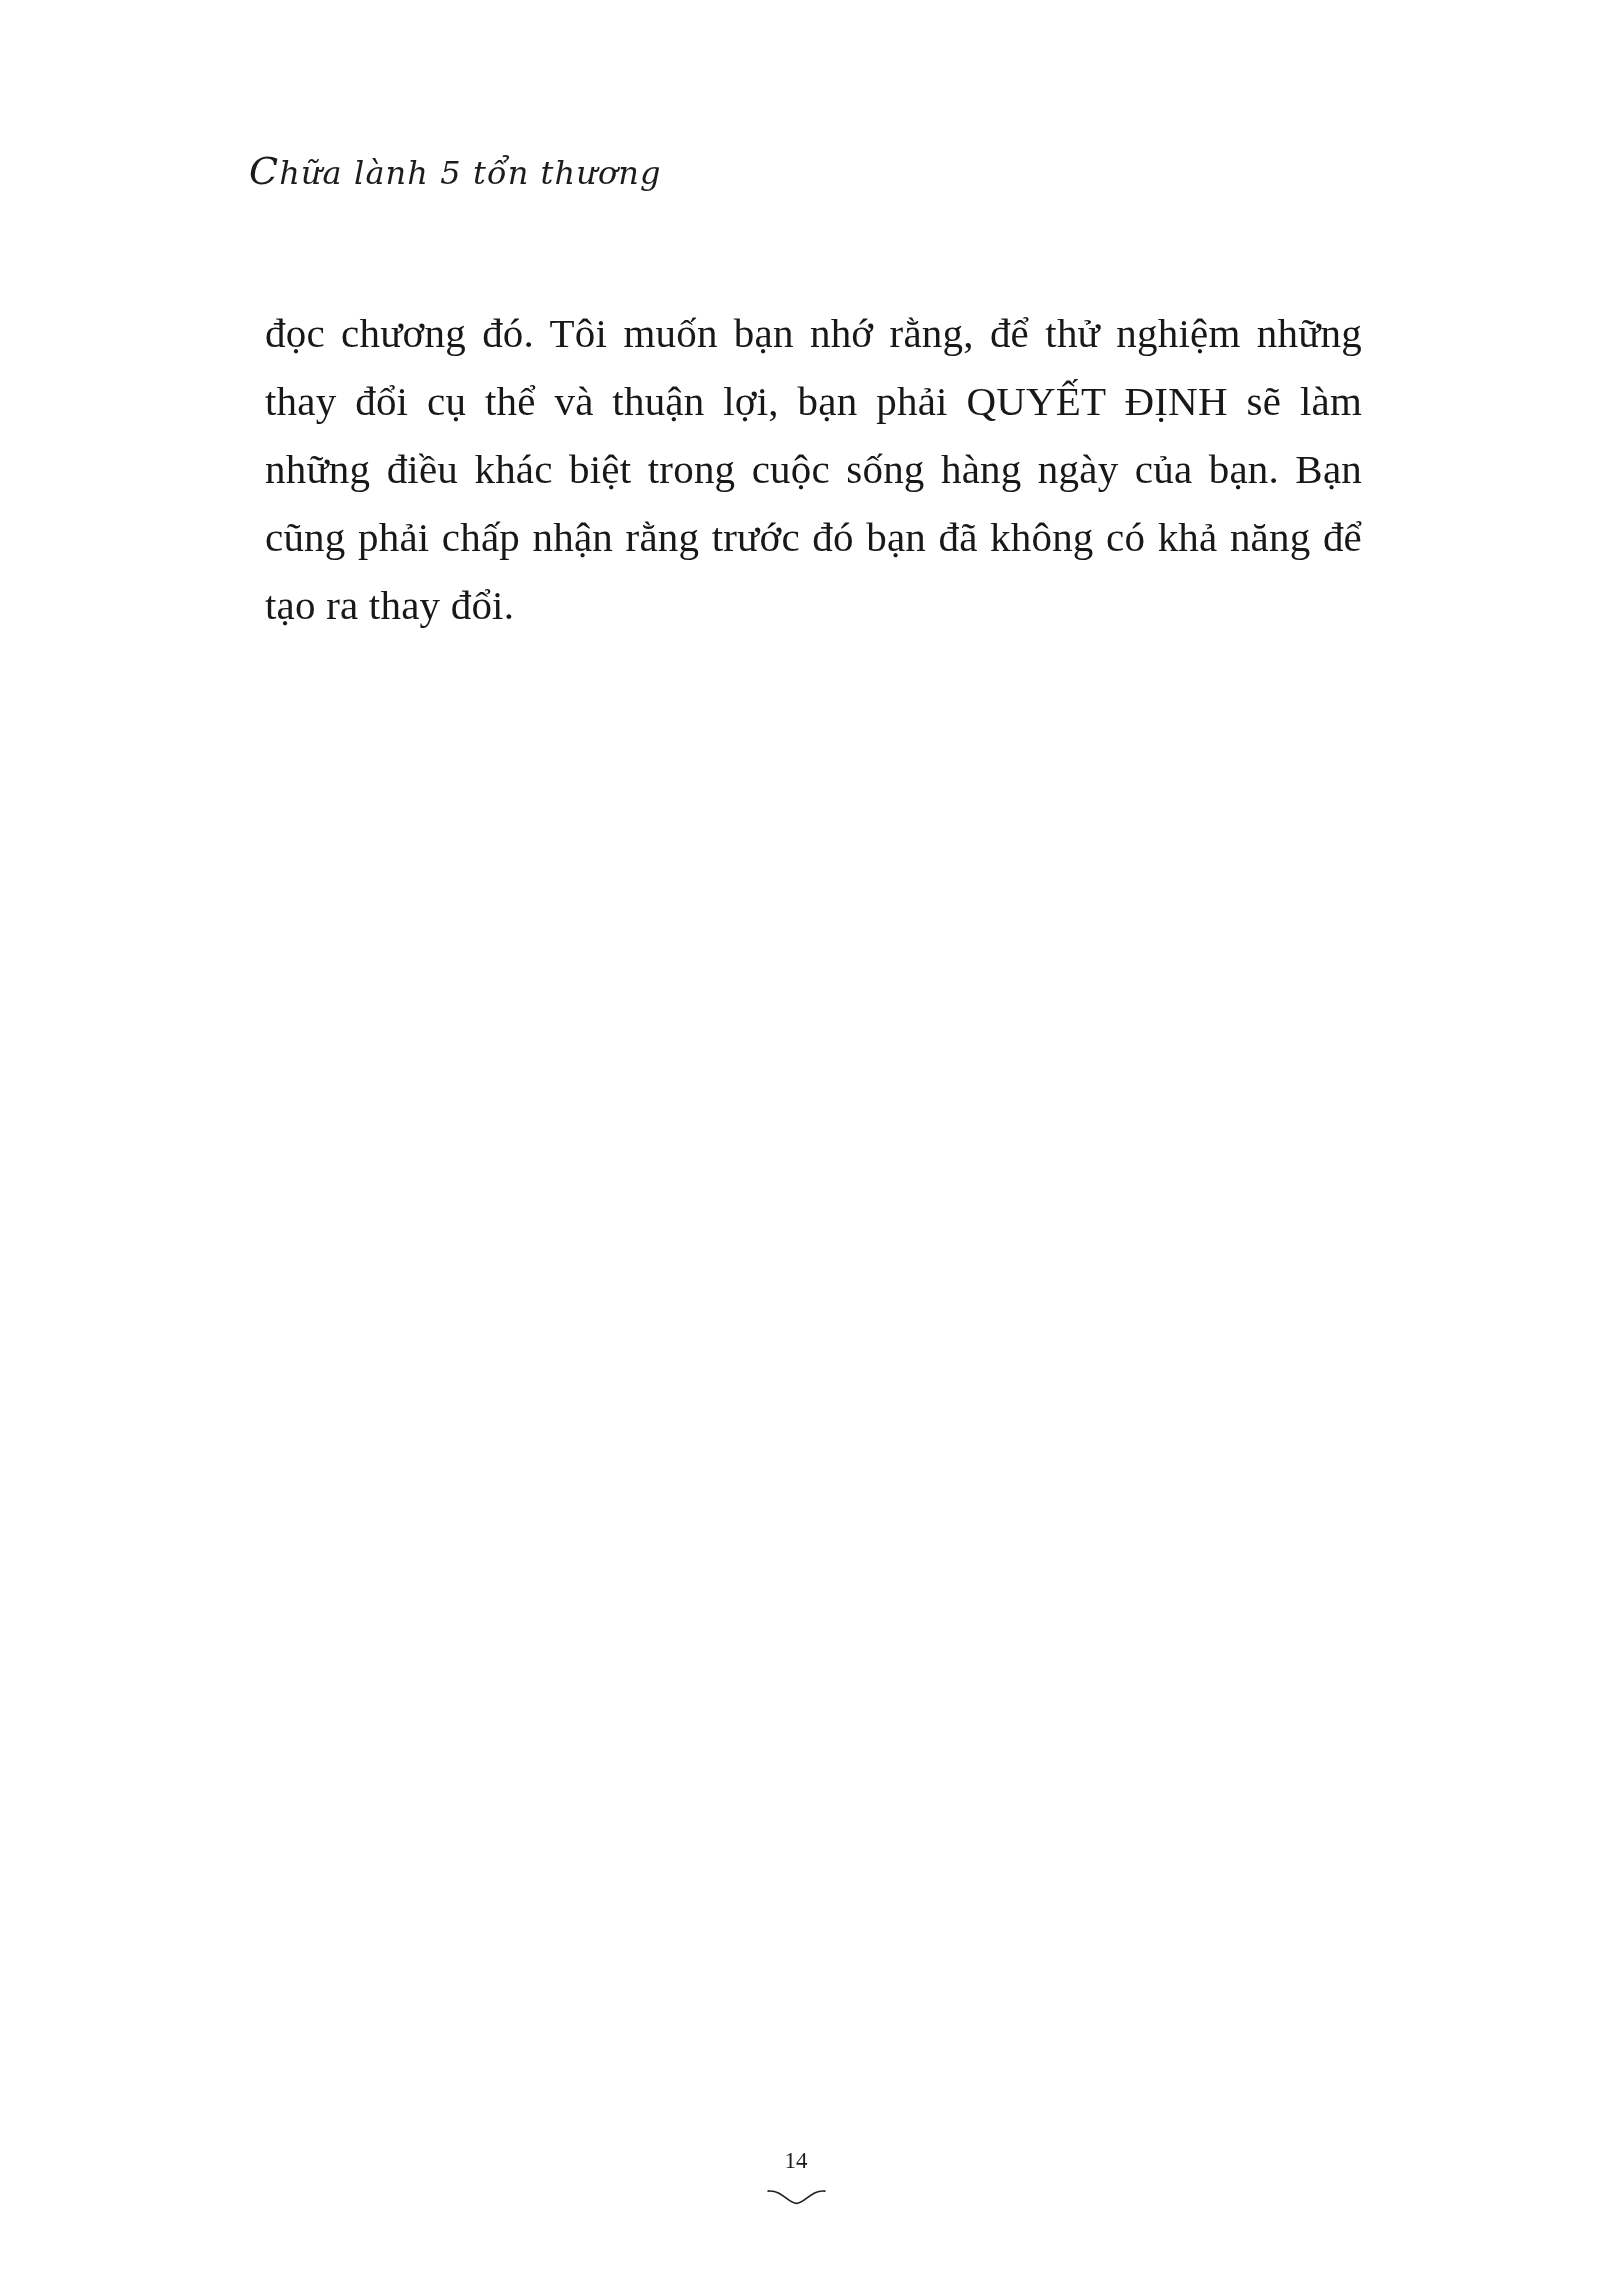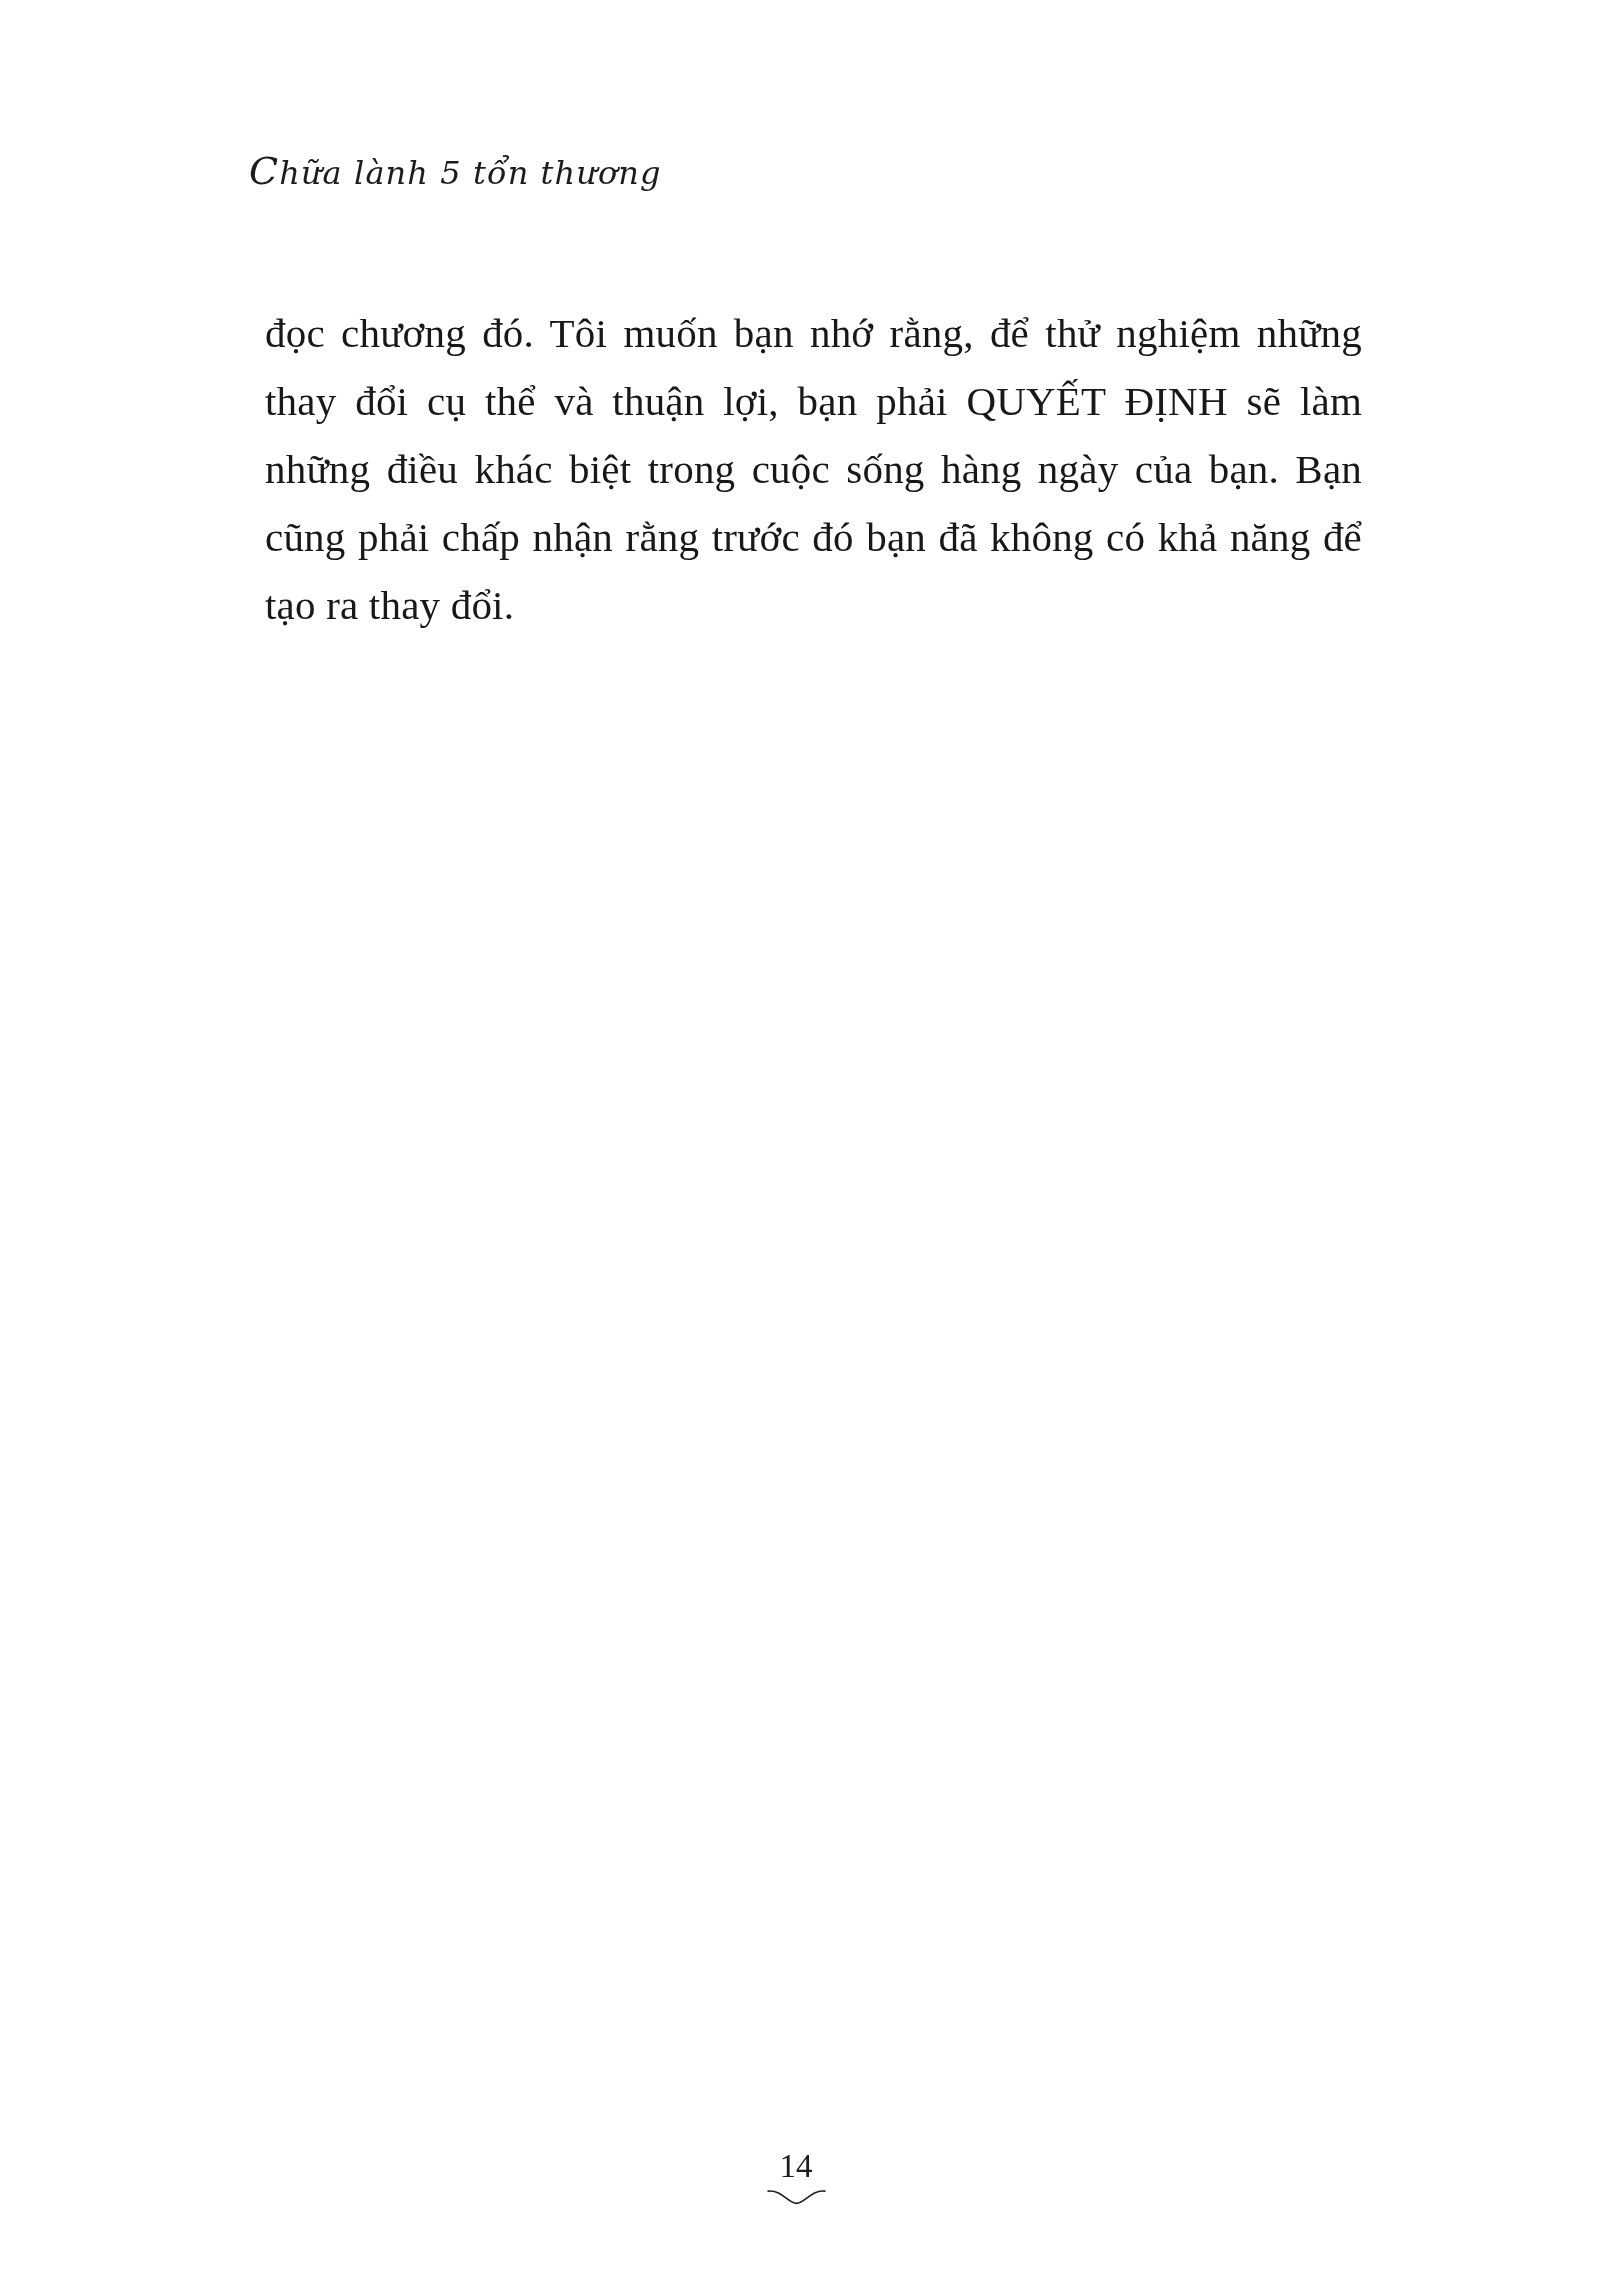--- a/index.html
+++ b/index.html
@@ -49,21 +49,21 @@
     color: #181818;
     letter-spacing: 0.2px;
   }
   .folio {
     position: absolute;
     left: 0;
     right: 0;
     top: 2148px;
     text-align: center;
     font-family: "Liberation Serif", serif;
-    font-size: 33px;
+    font-size: 23px;
     color: #1c1c1c;
   }
   .folio-ornament {
     position: absolute;
     left: 0;
     right: 0;
     top: 2188px;
     text-align: center;
     line-height: 0;
   }

